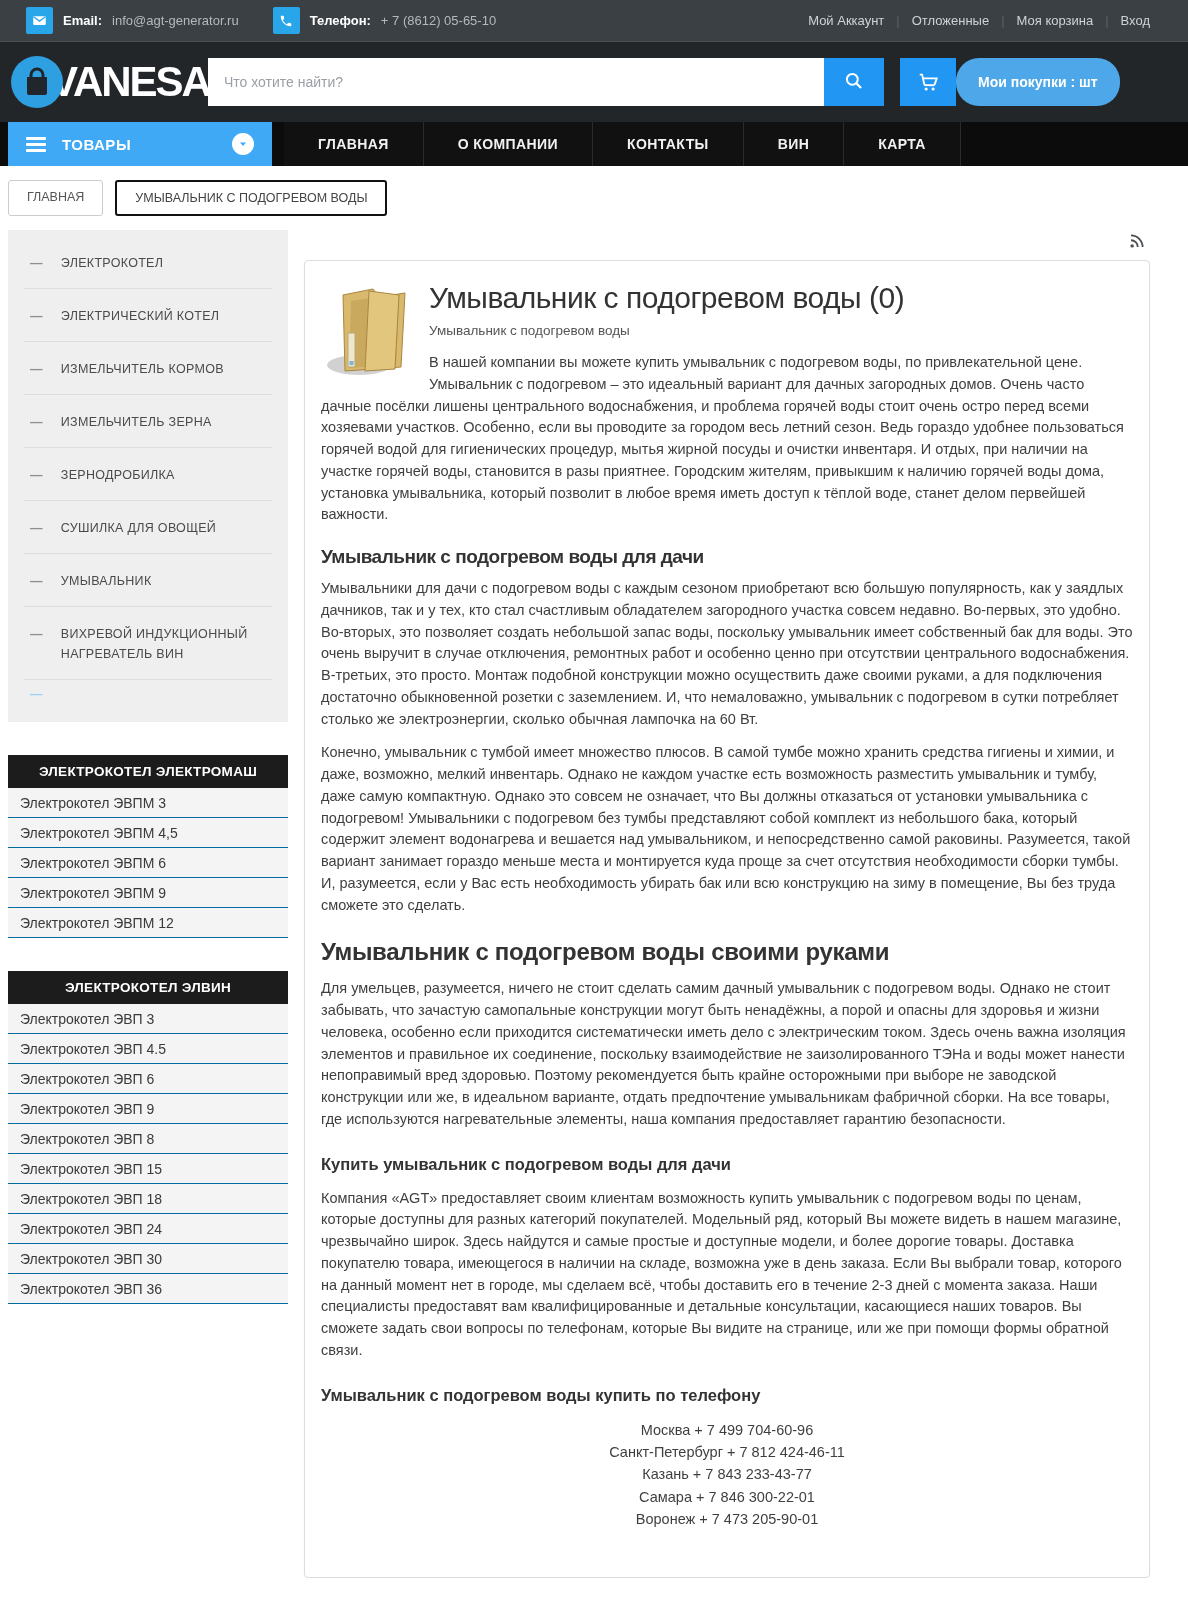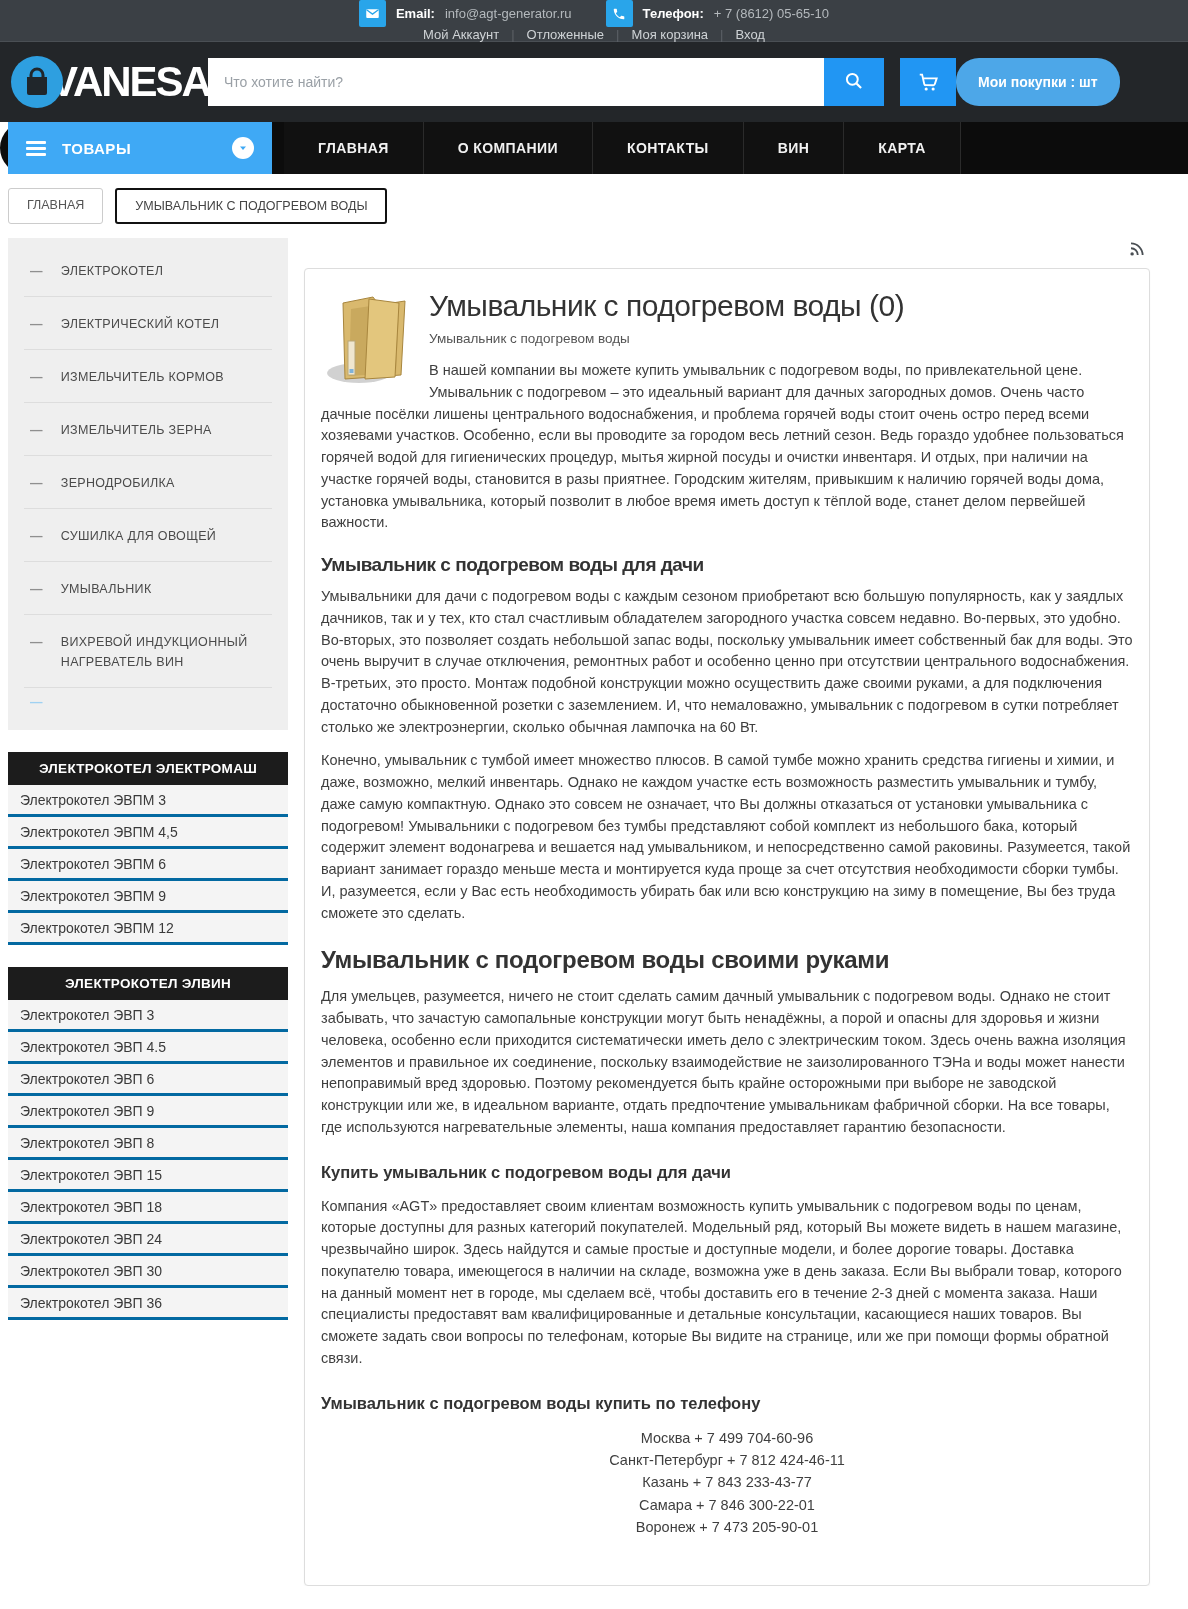--- a/index.html
+++ b/index.html
@@ -1,20 +1,20 @@
 <!DOCTYPE html>
 <html><head>
 <meta charset="utf-8">
 <style>
   * { margin:0; padding:0; box-sizing:border-box; }
   html,body { background:#fff; }
   body { width:1188px; font-family:"Liberation Sans", sans-serif; color:#404040; }
 
   
-  .topbar { background:#3b4045; height:42px; display:flex; align-items:center; justify-content:space-between; padding:0 26px; border-bottom:1px solid #4a4f54;flex-direction:column; }
+  .topbar { background:#3b4045; height:42px; display:flex; align-items:center; justify-content:space-between; padding:0 26px; border-bottom:1px solid #4a4f54; }
   .topbar-left { display:flex; align-items:center; gap:34px; }
   .contact { display:flex; align-items:center; gap:10px; font-size:13px; }
   .icon-sq { width:27px; height:27px; background:#29a5ea; border-radius:2px; display:flex; align-items:center; justify-content:center; }
   .contact b { color:#fff; font-weight:bold; }
   .contact span.val { color:#b4b9bd; }
   .topbar-right { display:flex; align-items:center; font-size:13px; color:#cfd3d6; }
   .topbar-right a { color:#cfd3d6; text-decoration:none; padding:0 12px; cursor:pointer; }
   .topbar-right .sep { color:#5c6166; }
 
   
@@ -24,21 +24,21 @@
   .logo-text { color:#fff; font-size:42px; font-weight:bold; letter-spacing:-2px; line-height:1; }
   .searchwrap { display:flex; flex:none; }
   .search-input { width:616px; height:48px; border:0; padding:0 16px; font-size:14px; color:#333; font-family:Liberation Sans, sans-serif; }
   .search-input::placeholder { color:#9aa0a6; }
   .search-btn { width:60px; height:48px; background:#2196f3; border:0; cursor:pointer; display:flex; align-items:center; justify-content:center; }
   .cartwrap { display:flex; margin-left:16px; height:48px; cursor:pointer; }
   .cart-ic { width:56px; background:#2196f3; display:flex; align-items:center; justify-content:center; }
   .cart-label { background:#4da7e8; color:#fff; font-size:14px; font-weight:bold; display:flex; align-items:center; padding:0 22px;border-radius:23px; }
 
   
-  .mainnav { background:#0c0c0c; height:52px; display:flex;border-radius:26px; }
+  .mainnav { background:#0c0c0c; height:44px; display:flex; }
   .products-btn { width:264px; flex:none; background:#3fa9f5; color:#fff; display:flex; align-items:center; margin:0 12px 0 8px; padding:0 18px; font-size:15px; font-weight:bold; letter-spacing:.5px; cursor:pointer; }
   .products-btn .ham { margin-right:16px; }
   .products-btn .chev { margin-left:auto; }
   .ham { width:20px; display:flex; flex-direction:column; gap:3px; }
   .ham i { height:3px; background:#fff; border-radius:1px; }
   .chev { width:22px; height:22px; background:#fff; border-radius:50%; display:flex; align-items:center; justify-content:center; }
   .navitems { display:flex; flex:1; background:#0c0c0c; }
   .navitem { background:#111; color:#f2f2f2; font-size:14px; font-weight:bold; display:flex; align-items:center; padding:0 34px; border-right:1px solid #2b2b2b; cursor:pointer; letter-spacing:.4px; }
 
   
@@ -53,23 +53,23 @@
 
   
   .cat-panel { background:#efefef; padding:6px 16px 10px; }
   .cat-item { display:flex; gap:18px; padding:17px 6px 15px; border-bottom:1px solid #ddd; font-size:12.5px; color:#4a4a4a; letter-spacing:.3px; cursor:pointer; line-height:1.6; }
   .cat-item:last-of-type { border-bottom:0; }
   .cat-item .dash { color:#8f8f8f; font-weight:bold; flex:none; }
   .marker-item { padding:4px 6px 8px; }
   .marker-item .dash { color:#9fd1f2; font-weight:bold; }
 
   
-  .block { margin-top:22px; }
+  .block { margin-top:33px; }
   .block-head { background:#1c1c1c; color:#fff; text-align:center; font-size:13.5px; font-weight:bold; padding:9px 6px; letter-spacing:.3px; }
-  .block-item { background:#f4f4f4; border-bottom:3px solid #0369a1; font-size:14px; color:#3a3a3a; padding:7px 12px 6px; cursor:pointer; }
+  .block-item { background:#f4f4f4; border-bottom:1px solid #0369a1; font-size:14px; color:#3a3a3a; padding:7px 12px 6px; cursor:pointer; }
 
   
   .rss-row { display:flex; justify-content:flex-end; padding:2px 4px 6px; }
   .card { background:#fff; border:1px solid #ddd; border-radius:4px; padding:14px 16px 46px; box-shadow:0 1px 2px rgba(0,0,0,.04); }
   .folder { float:left; width:96px; height:104px; margin:2px 12px 8px 0; }
   h1.cat-title { font-size:30px; font-weight:400; color:#333; letter-spacing:-.5px; margin:6px 0 8px; }
   .cat-sub { font-size:13.5px; color:#555; margin-bottom:14px; }
   p.body { font-size:14.5px; line-height:1.5; color:#3f3f3f; margin-bottom:12px; }
   h2.sec { font-size:19px; font-weight:bold; color:#333; letter-spacing:-.5px; margin:20px 0 10px; }
   h3.sec { font-size:24px; font-weight:bold; color:#333; letter-spacing:-.3px; margin:22px 0 12px; }

